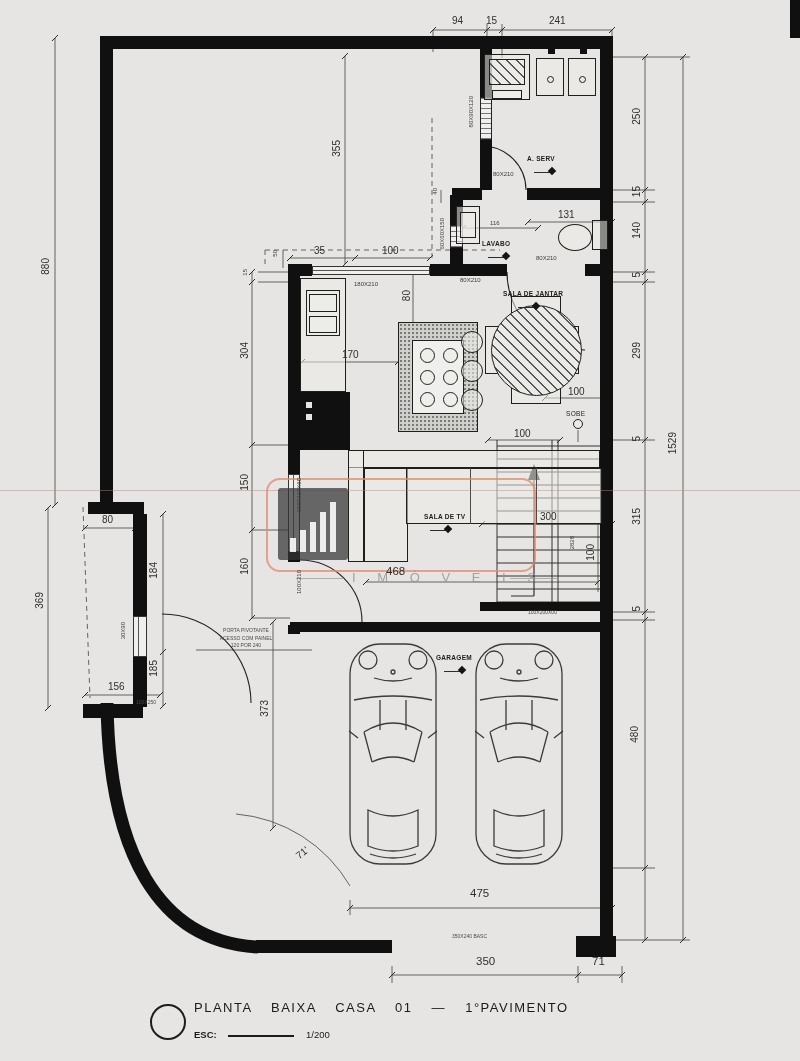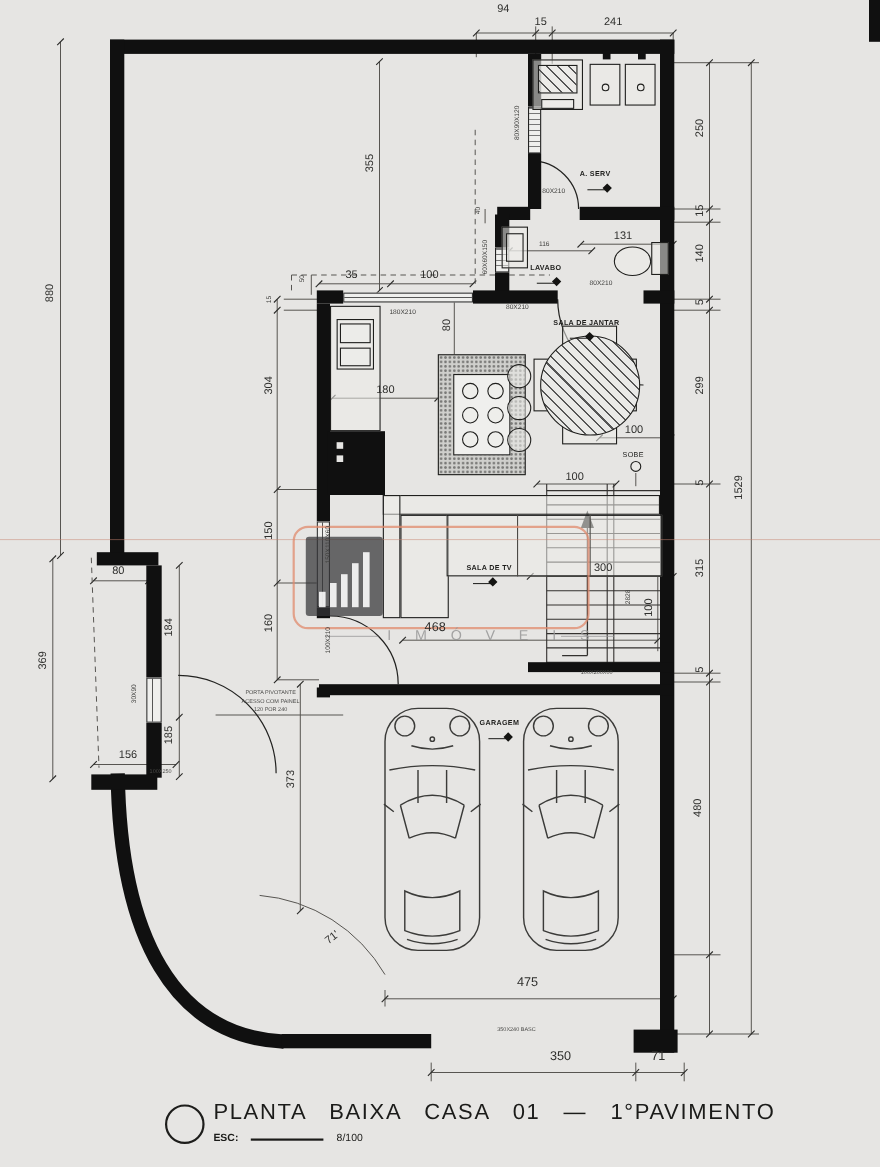--- a/index.html
+++ b/index.html
@@ -28,21 +28,21 @@
   .wm-box{position:absolute;left:266px;top:478px;width:266px;height:90px;border:2px solid rgba(224,138,108,.75);border-radius:14px;}
   .wm-logo{position:absolute;left:10px;top:8px;width:70px;height:72px;background:rgba(52,52,56,.72);border-radius:3px;display:flex;align-items:flex-end;justify-content:center;gap:4px;padding-bottom:8px;box-sizing:border-box;}
   .wm-bar{width:6px;background:rgba(255,255,255,.88);}
   .wm-brand{position:absolute;left:88px;top:4px;font-size:48px;font-weight:800;letter-spacing:6px;
             color:rgba(252,252,252,.88);-webkit-text-stroke:1px rgba(125,125,125,.75);
             text-shadow:0 0 3px rgba(120,120,120,.5);}
   .wm-sub{position:absolute;left:352px;top:570px;font-size:13px;letter-spacing:9px;color:rgba(150,150,150,.85);}
   .note{position:absolute;left:186px;top:627px;width:120px;text-align:center;line-height:1.5;}
   .titleblock{position:absolute;left:150px;top:998px;}
   .tb-circle{position:absolute;left:0;top:6px;width:32px;height:32px;border:2.5px solid #1d1d1b;border-radius:50%;}
-  .tb-title{position:absolute;left:44px;top:2px;font-size:20px;letter-spacing:1.5px;word-spacing:14px;color:#1b1b19;white-space:nowrap;}
+  .tb-title{position:absolute;left:44px;top:2px;font-size:13px;letter-spacing:1.5px;word-spacing:14px;color:#1b1b19;white-space:nowrap;}
   .tb-esc{position:absolute;left:44px;top:31px;font-size:9.5px;font-weight:bold;color:#1b1b19;}
   .tb-escline{position:absolute;left:78px;top:37px;width:66px;height:1.5px;background:#1b1b19;}
   .tb-escval{position:absolute;left:156px;top:31px;font-size:9.5px;color:#1b1b19;}
 </style>
 </head>
 <body>
 
 <div id="sheet">
 
   <svg width="800" height="1061" style="position:absolute;left:0;top:0" viewBox="0 0 800 1061">
@@ -211,21 +211,21 @@
       <div class="wm-bar" style="height:22px"></div>
       <div class="wm-bar" style="height:30px"></div>
       <div class="wm-bar" style="height:40px"></div>
       <div class="wm-bar" style="height:50px"></div>
     </div>
   </div>
   <div class="wm-sub">I M Ó V E I S</div>
   <div class="tline" style="left:296px;top:578px;width:48px;height:1px;background:rgba(150,150,150,.7)"></div>
   <div class="tline" style="left:510px;top:578px;width:48px;height:1px;background:rgba(150,150,150,.7)"></div>
 
-  <div class="dim" style="left:452px;top:4px">94</div>
+  <div class="dim" style="left:452px;top:16px">94</div>
   <div class="dim" style="left:486px;top:16px">15</div>
   <div class="dim" style="left:549px;top:16px">241</div>
 
   <div class="vdim" style="left:632px;top:108px">250</div>
   <div class="vdim" style="left:632px;top:186px">15</div>
   <div class="vdim" style="left:632px;top:222px">140</div>
   <div class="vdim" style="left:632px;top:272px">5</div>
   <div class="vdim" style="left:632px;top:342px">299</div>
   <div class="vdim" style="left:632px;top:436px">5</div>
   <div class="vdim" style="left:632px;top:508px">315</div>
@@ -239,41 +239,41 @@
   <div class="vdim big" style="left:260px;top:700px">373</div>
   <div class="dim" style="left:296px;top:848px;transform:rotate(-38deg)">71'</div>
 
   <div class="vdim tiny" style="left:272px;top:250px">50</div>
   <div class="dim" style="left:314px;top:246px">35</div>
   <div class="dim" style="left:382px;top:246px">100</div>
   <div class="vdim tiny" style="left:242px;top:269px">15</div>
   <div class="vdim" style="left:240px;top:342px">304</div>
   <div class="vdim" style="left:240px;top:474px">150</div>
   <div class="vdim" style="left:240px;top:558px">160</div>
-  <div class="dim" style="left:342px;top:350px">180</div>
+  <div class="dim" style="left:342px;top:350px">170</div>
   <div class="vdim" style="left:402px;top:290px">80</div>
   <div class="vdim tiny" style="left:432px;top:188px">40</div>
   <div class="dim tiny" style="left:490px;top:220px">116</div>
   <div class="dim" style="left:558px;top:210px">131</div>
 
   <div class="dim" style="left:568px;top:387px">100</div>
   <div class="dim" style="left:514px;top:429px">100</div>
   <div class="dim" style="left:540px;top:512px">300</div>
   <div class="vdim" style="left:586px;top:544px">100</div>
   <div class="vdim tiny" style="left:569px;top:536px">2828</div>
   <div class="dim micro" style="left:528px;top:610px">100X200X00</div>
 
   <div class="dim" style="left:102px;top:515px">80</div>
   <div class="vdim" style="left:149px;top:562px">184</div>
   <div class="vdim" style="left:149px;top:660px">185</div>
   <div class="dim" style="left:108px;top:682px">156</div>
 
   <div class="dim big" style="left:386px;top:566px">468</div>
   <div class="dim big" style="left:470px;top:888px">475</div>
-  <div class="dim big" style="left:500px;top:956px">350</div>
+  <div class="dim big" style="left:476px;top:956px">350</div>
   <div class="dim big" style="left:592px;top:956px">71</div>
 
   <div class="dim tiny" style="left:493px;top:171px">80X210</div>
   <div class="dim tiny" style="left:536px;top:255px">80X210</div>
   <div class="dim tiny" style="left:460px;top:277px">80X210</div>
   <div class="dim tiny" style="left:354px;top:281px">180X210</div>
   <div class="vdim tiny" style="left:468px;top:96px">80X90X120</div>
   <div class="vdim tiny" style="left:439px;top:218px">60X60X150</div>
   <div class="vdim tiny" style="left:296px;top:478px">150X110X60</div>
   <div class="vdim tiny" style="left:296px;top:570px">100X210</div>
@@ -297,17 +297,17 @@
     <div class="micro">PORTA PIVOTANTE</div>
     <div class="micro">ACESSO COM PAINEL</div>
     <div class="micro">120 POR 240</div>
   </div>
 
   <div class="titleblock">
     <div class="tb-circle"></div>
     <div class="tb-title">PLANTA BAIXA CASA 01 — 1°PAVIMENTO</div>
     <div class="tb-esc">ESC:</div>
     <div class="tb-escline"></div>
-    <div class="tb-escval">8/100</div>
+    <div class="tb-escval">1/200</div>
   </div>
 
   <div class="wall" style="left:790px;top:0;width:10px;height:38px"></div>
 </div>
 
 </body></html>

